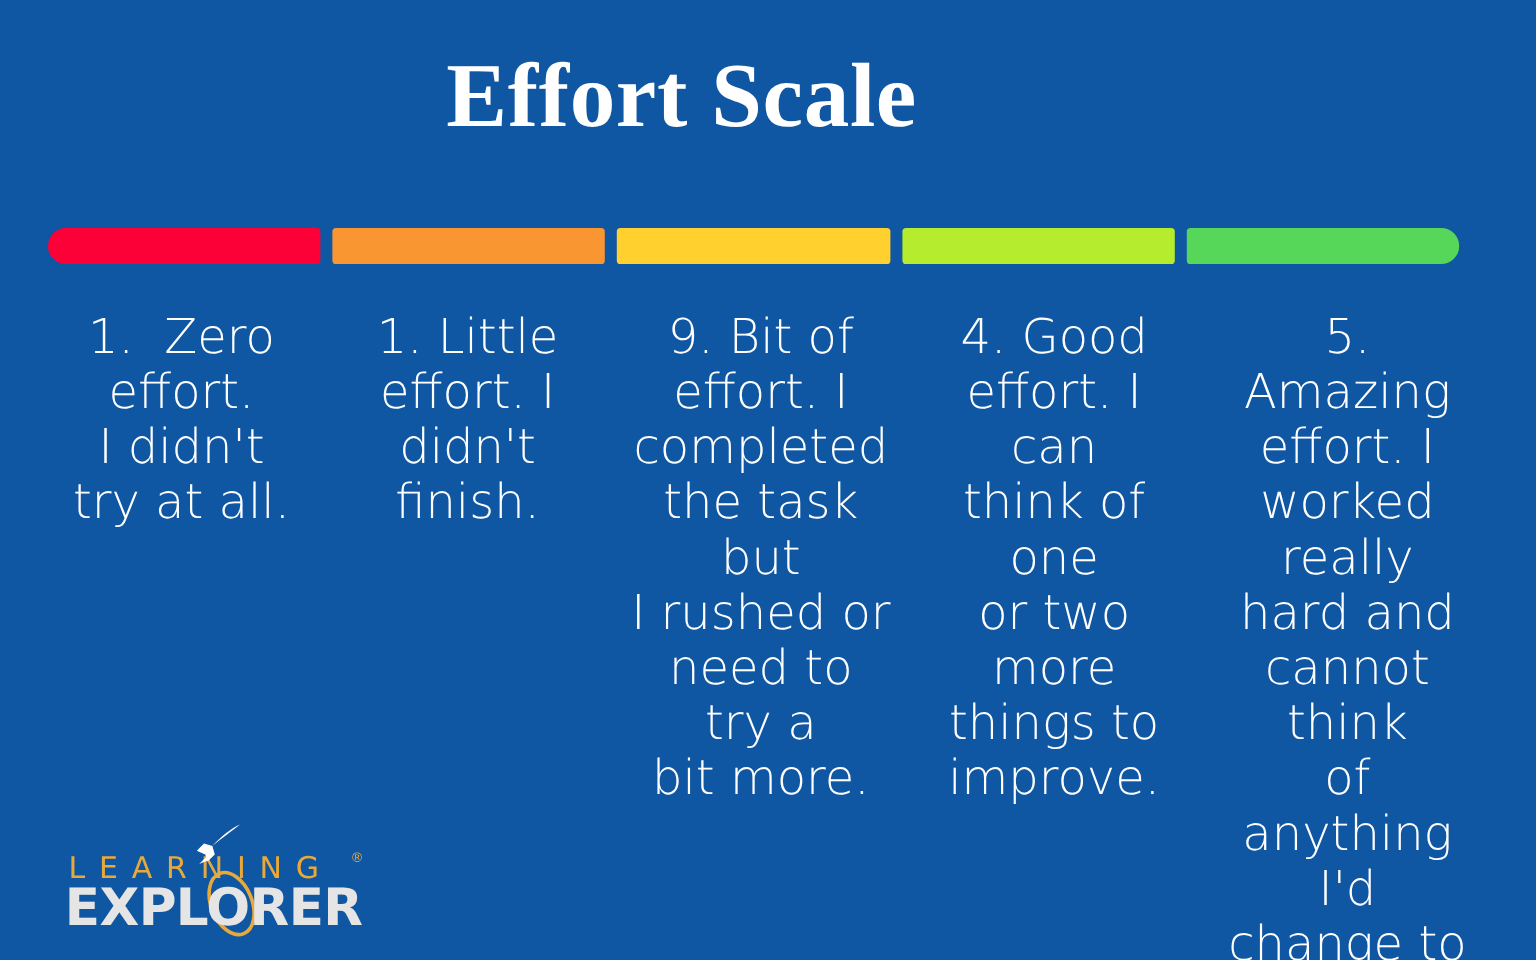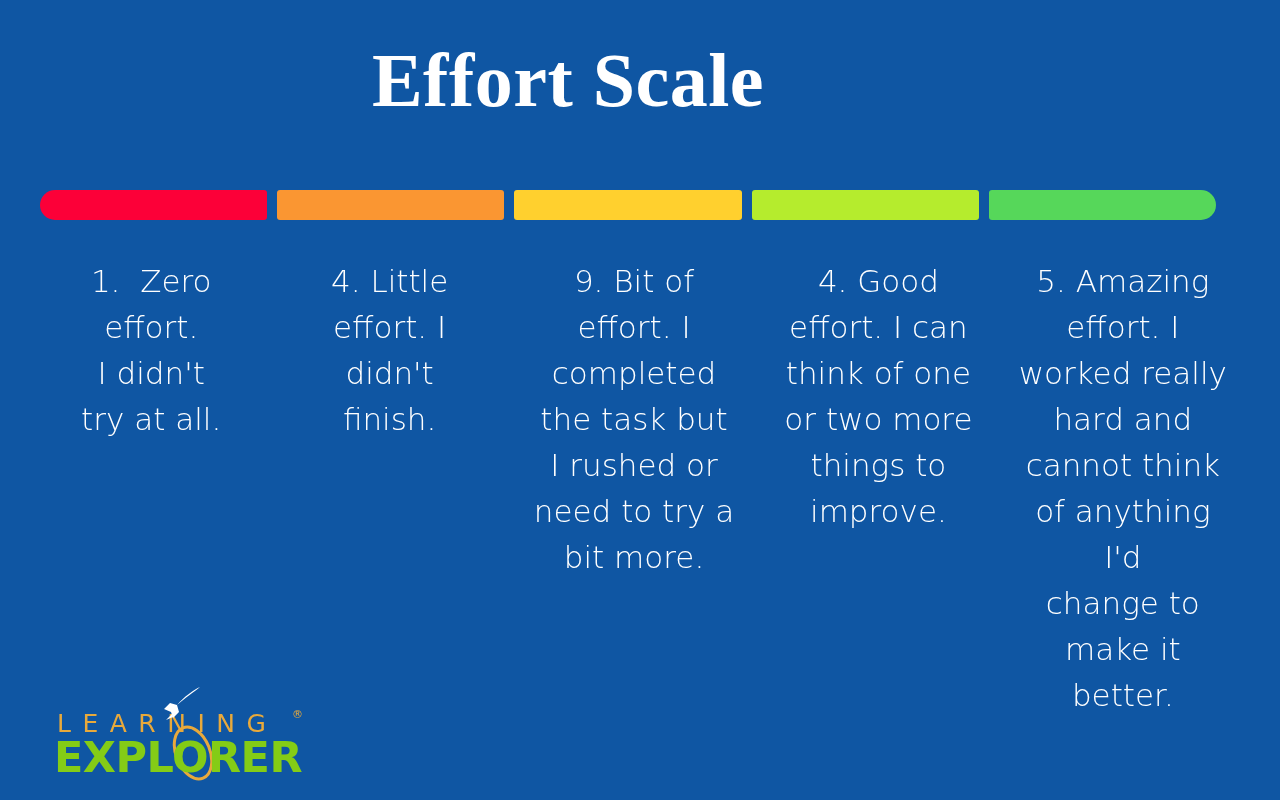--- a/index.html
+++ b/index.html
@@ -70,21 +70,21 @@
     display: flex;
     gap: 10px;
     align-items: flex-start;
   }
   .col {
     flex: 1 1 0;
     text-align: center;
     color: #ffffff;
     font-family: "DejaVu Sans", "Liberation Sans", sans-serif;
     font-weight: 300;
-    font-size: 31px;
+    font-size: 40px;
     line-height: 46px;
     padding: 0 8px;
     box-sizing: border-box;
     white-space: pre-wrap;
   }
   .col.c1 { padding: 0 2px; }
 
   
   .logo {
     position: absolute;
@@ -110,21 +110,21 @@
     left: 238px;
     top: 20px;
     color: #e8a93b;
     font-size: 11px;
     font-family: "DejaVu Sans", sans-serif;
   }
   .logo-explorer {
     position: absolute;
     left: 0px;
     top: 46px;
-    color: #84cc16;
+    color: #e5e5e5;
     font-family: "DejaVu Sans", "Liberation Sans", sans-serif;
     font-weight: bold;
     font-size: 43px;
     letter-spacing: -0.5px;
     line-height: 46px;
   }
   .logo-rocket {
     position: absolute;
     left: 106px;
     top: -2px;
@@ -152,21 +152,21 @@
     <div class="bar" style="background: rgb(250, 150, 50);"></div>
     <div class="bar" style="background: rgb(255, 208, 46);"></div>
     <div class="bar" style="background: rgb(181, 236, 45);"></div>
     <div class="bar last" style="background: rgb(86, 215, 90);"></div>
   </div>
 
   <div class="columns">
     <div class="col c1">1.  Zero effort.
 I didn't
 try at all.</div>
-    <div class="col">4. Little
+    <div class="col">1. Little
 effort. I
 didn't
 finish.</div>
     <div class="col">9. Bit of
 effort. I
 completed
 the task but
 I rushed or
 need to try a
 bit more.</div>

